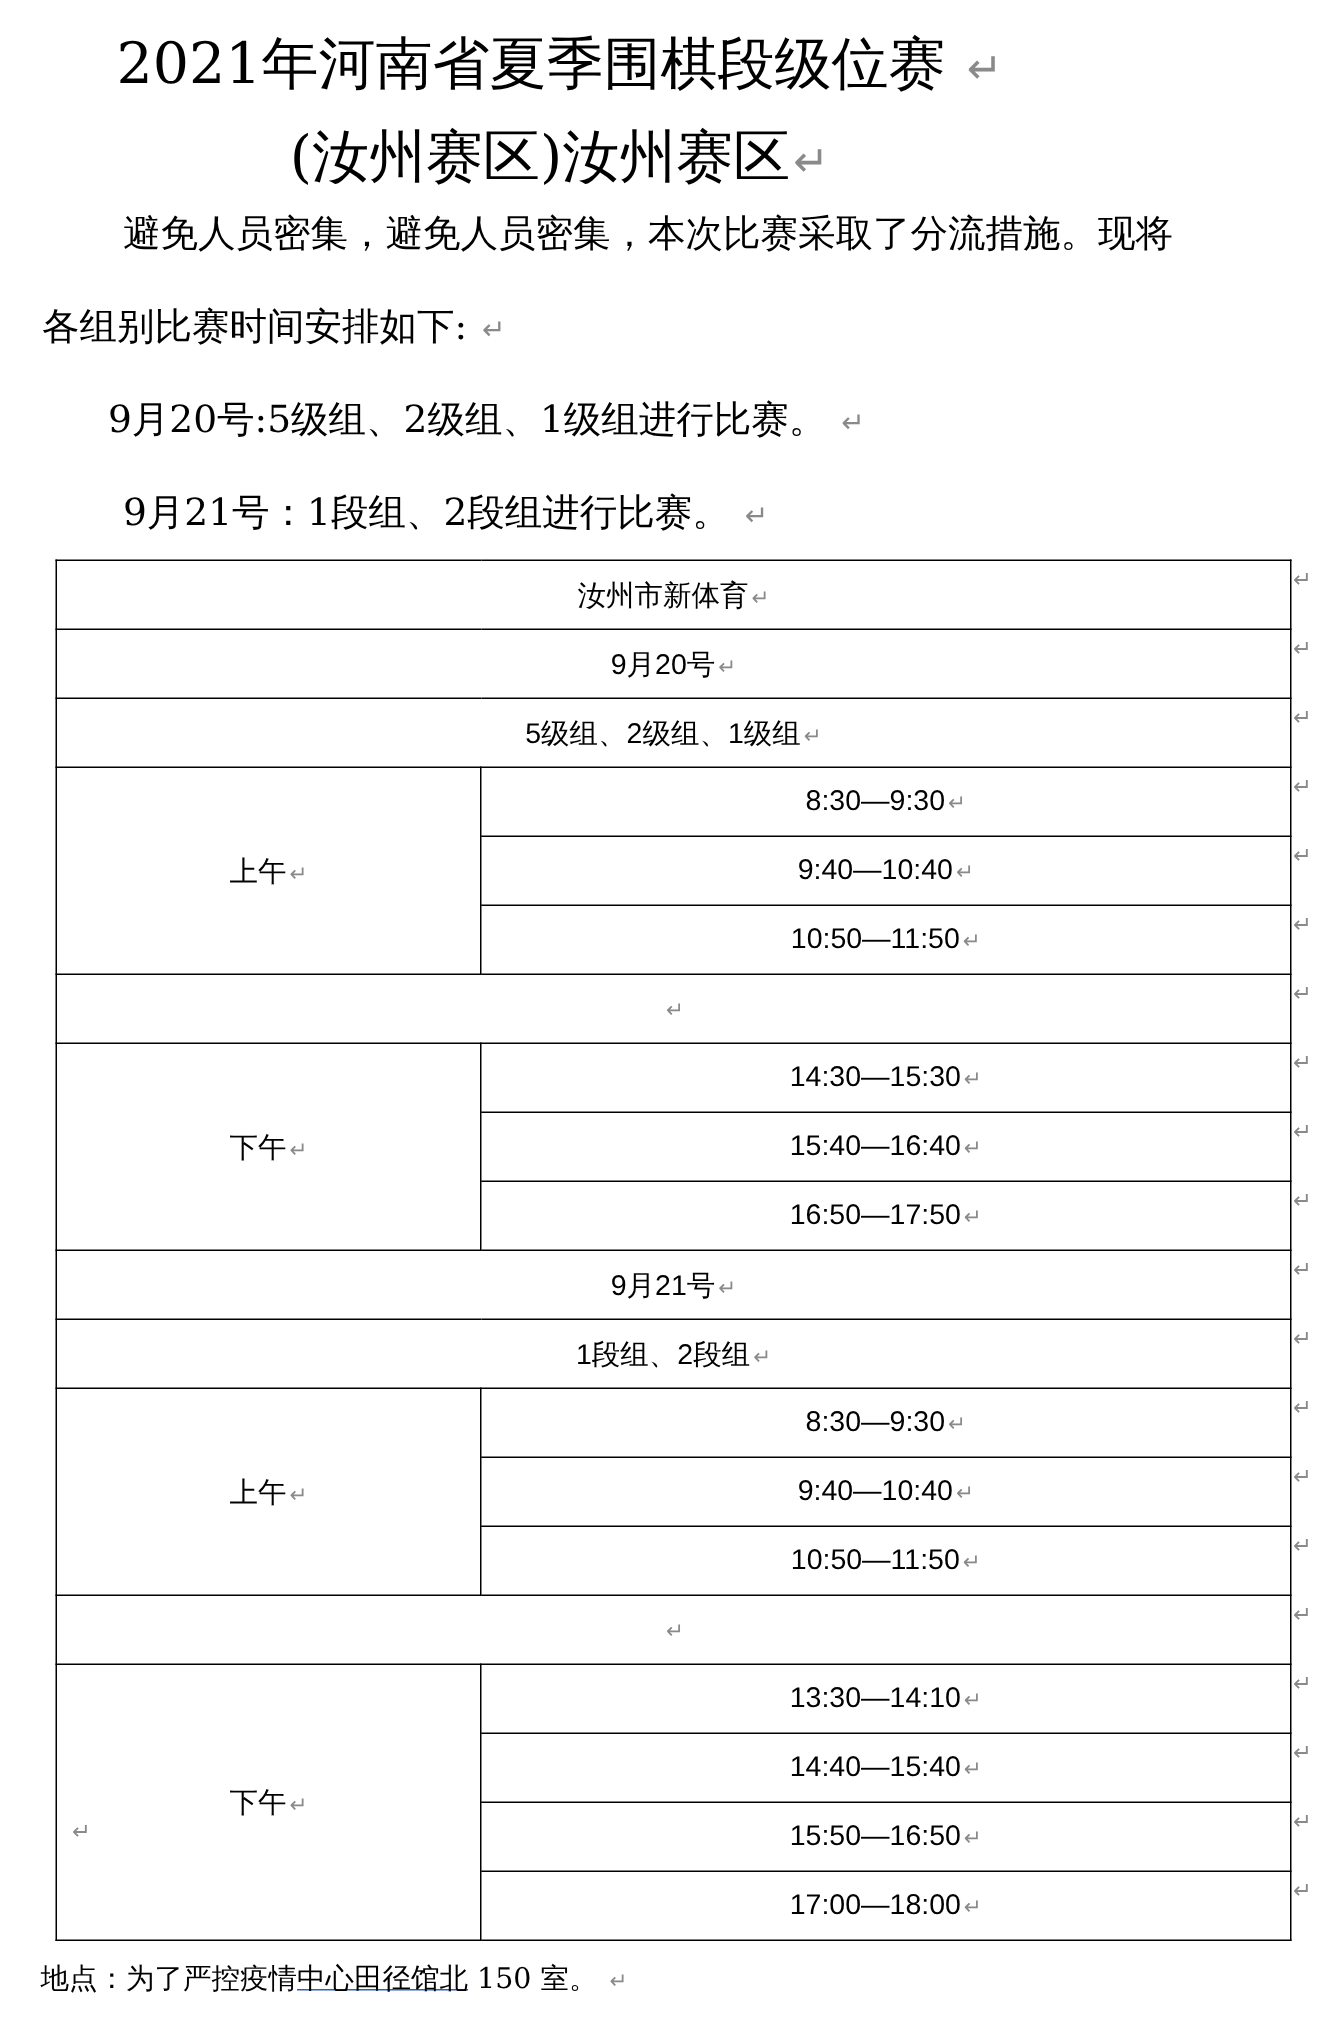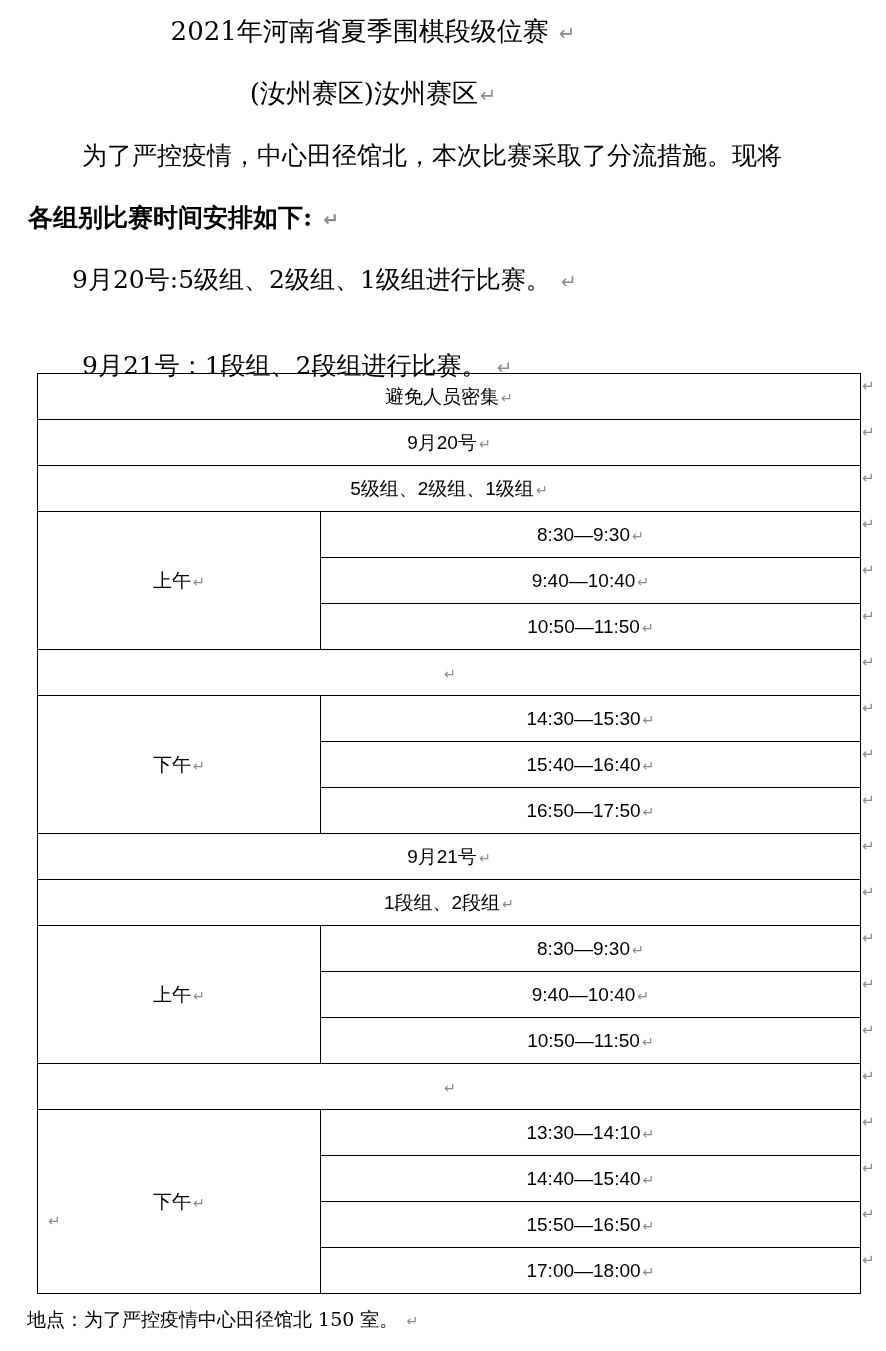--- a/index.html
+++ b/index.html
@@ -1,59 +1,59 @@
 <!DOCTYPE html>
 <html><head>
 <meta charset="utf-8">
 <style>
   html, body { margin: 0; padding: 0; background: #ffffff; }
   body { width: 886px; height: 1351px; position: relative; overflow: hidden; color: #000; }
   .serif { font-family: "DejaVu Serif", "Liberation Serif", serif; }
   .sans { font-family: "Liberation Sans", "DejaVu Sans", sans-serif; }
   .mark { color: #8a8a8a; font-family: "DejaVu Sans", sans-serif; font-size: 0.75em; margin-left: 2px; }
 
-  .title-line { position: absolute; left: 0; width: 746px; text-align: center; font-size: 26px; line-height: 42px; letter-spacing: 0px; }
+  .title-line { position: absolute; left: 0; width: 746px; text-align: center; font-size: 38px; line-height: 64px; letter-spacing: 0px; }
   #t1 { top: 10px; }
   #t2 { top: 72px; }
 
   .para { position: absolute; font-size: 25px; line-height: 32px; white-space: nowrap; }
   #p1 { left: 82px; top: 140px; }
-  #p2 { left: 28px; top: 202px; font-weight: bold; }
+  #p2 { left: 28px; top: 202px; }
   #p3 { left: 72px; top: 264px; }
-  #p4 { left: 82px; top: 326px; margin-top: 24px; }
+  #p4 { left: 82px; top: 326px; }
 
   table.sched { position: absolute; left: 37px; top: 373px; width: 823px; border-collapse: collapse; table-layout: fixed; font-size: 19px; }
   table.sched td { border: 1.5px solid #000; height: 45px; padding: 0; text-align: center; vertical-align: middle; }
   col.c1 { width: 283px; }
   col.c2 { width: 540px; }
   .rowmark { position: absolute; left: 862px; font-size: 15px; color: #8a8a8a; font-family: "DejaVu Sans", sans-serif; }
 
   #footer { position: absolute; left: 27px; top: 1306px; font-size: 19px; line-height: 26px; white-space: nowrap; }
-  #footer .ul { text-decoration-color: #2b5fbf; }
+  #footer .ul { text-decoration: underline; text-decoration-color: #2b5fbf; }
   .cellmark { position: absolute; left: 48px; top: 1212px; font-size: 15px; color: #8a8a8a; font-family: "DejaVu Sans", sans-serif; }
 </style>
 </head>
 <body>
 
 <div id="t1" class="title-line serif"><span>2021年河南省夏季围棋段级位赛</span> <span class="mark">↵</span></div>
 <div id="t2" class="title-line serif"><span>(汝州赛区)汝州赛区</span><span class="mark">↵</span></div>
 
-<div id="p1" class="para serif"><span>为了严控疫情，中心田径馆北，本次比赛采取了分流措施。现将</span></div>
+<div id="p1" class="para serif"><span>避免人员密集，避免人员密集，本次比赛采取了分流措施。现将</span></div>
 <div id="p2" class="para serif"><span>各组别比赛时间安排如下:</span> <span class="mark">↵</span></div>
 <div id="p3" class="para serif"><span>9月20号:5级组、2级组、1级组进行比赛。</span> <span class="mark">↵</span></div>
 <div id="p4" class="para serif"><span>9月21号：1段组、2段组进行比赛。</span> <span class="mark">↵</span></div>
 
 <table class="sched sans">
   <colgroup>
       <col class="c1">
       <col class="c2">
     </colgroup>
   <tbody>
       <tr>
-        <td colspan="2"><span>避免人员密集</span><span class="mark">↵</span></td>
+        <td colspan="2"><span>汝州市新体育</span><span class="mark">↵</span></td>
       </tr>
   <tr>
         <td colspan="2"><span>9月20号</span><span class="mark">↵</span></td>
       </tr>
   <tr>
         <td colspan="2"><span>5级组、2级组、1级组</span><span class="mark">↵</span></td>
       </tr>
   <tr>
         <td rowspan="3"><span>上午</span><span class="mark">↵</span></td>
         <td><span>8:30—9:30</span><span class="mark">↵</span></td>

